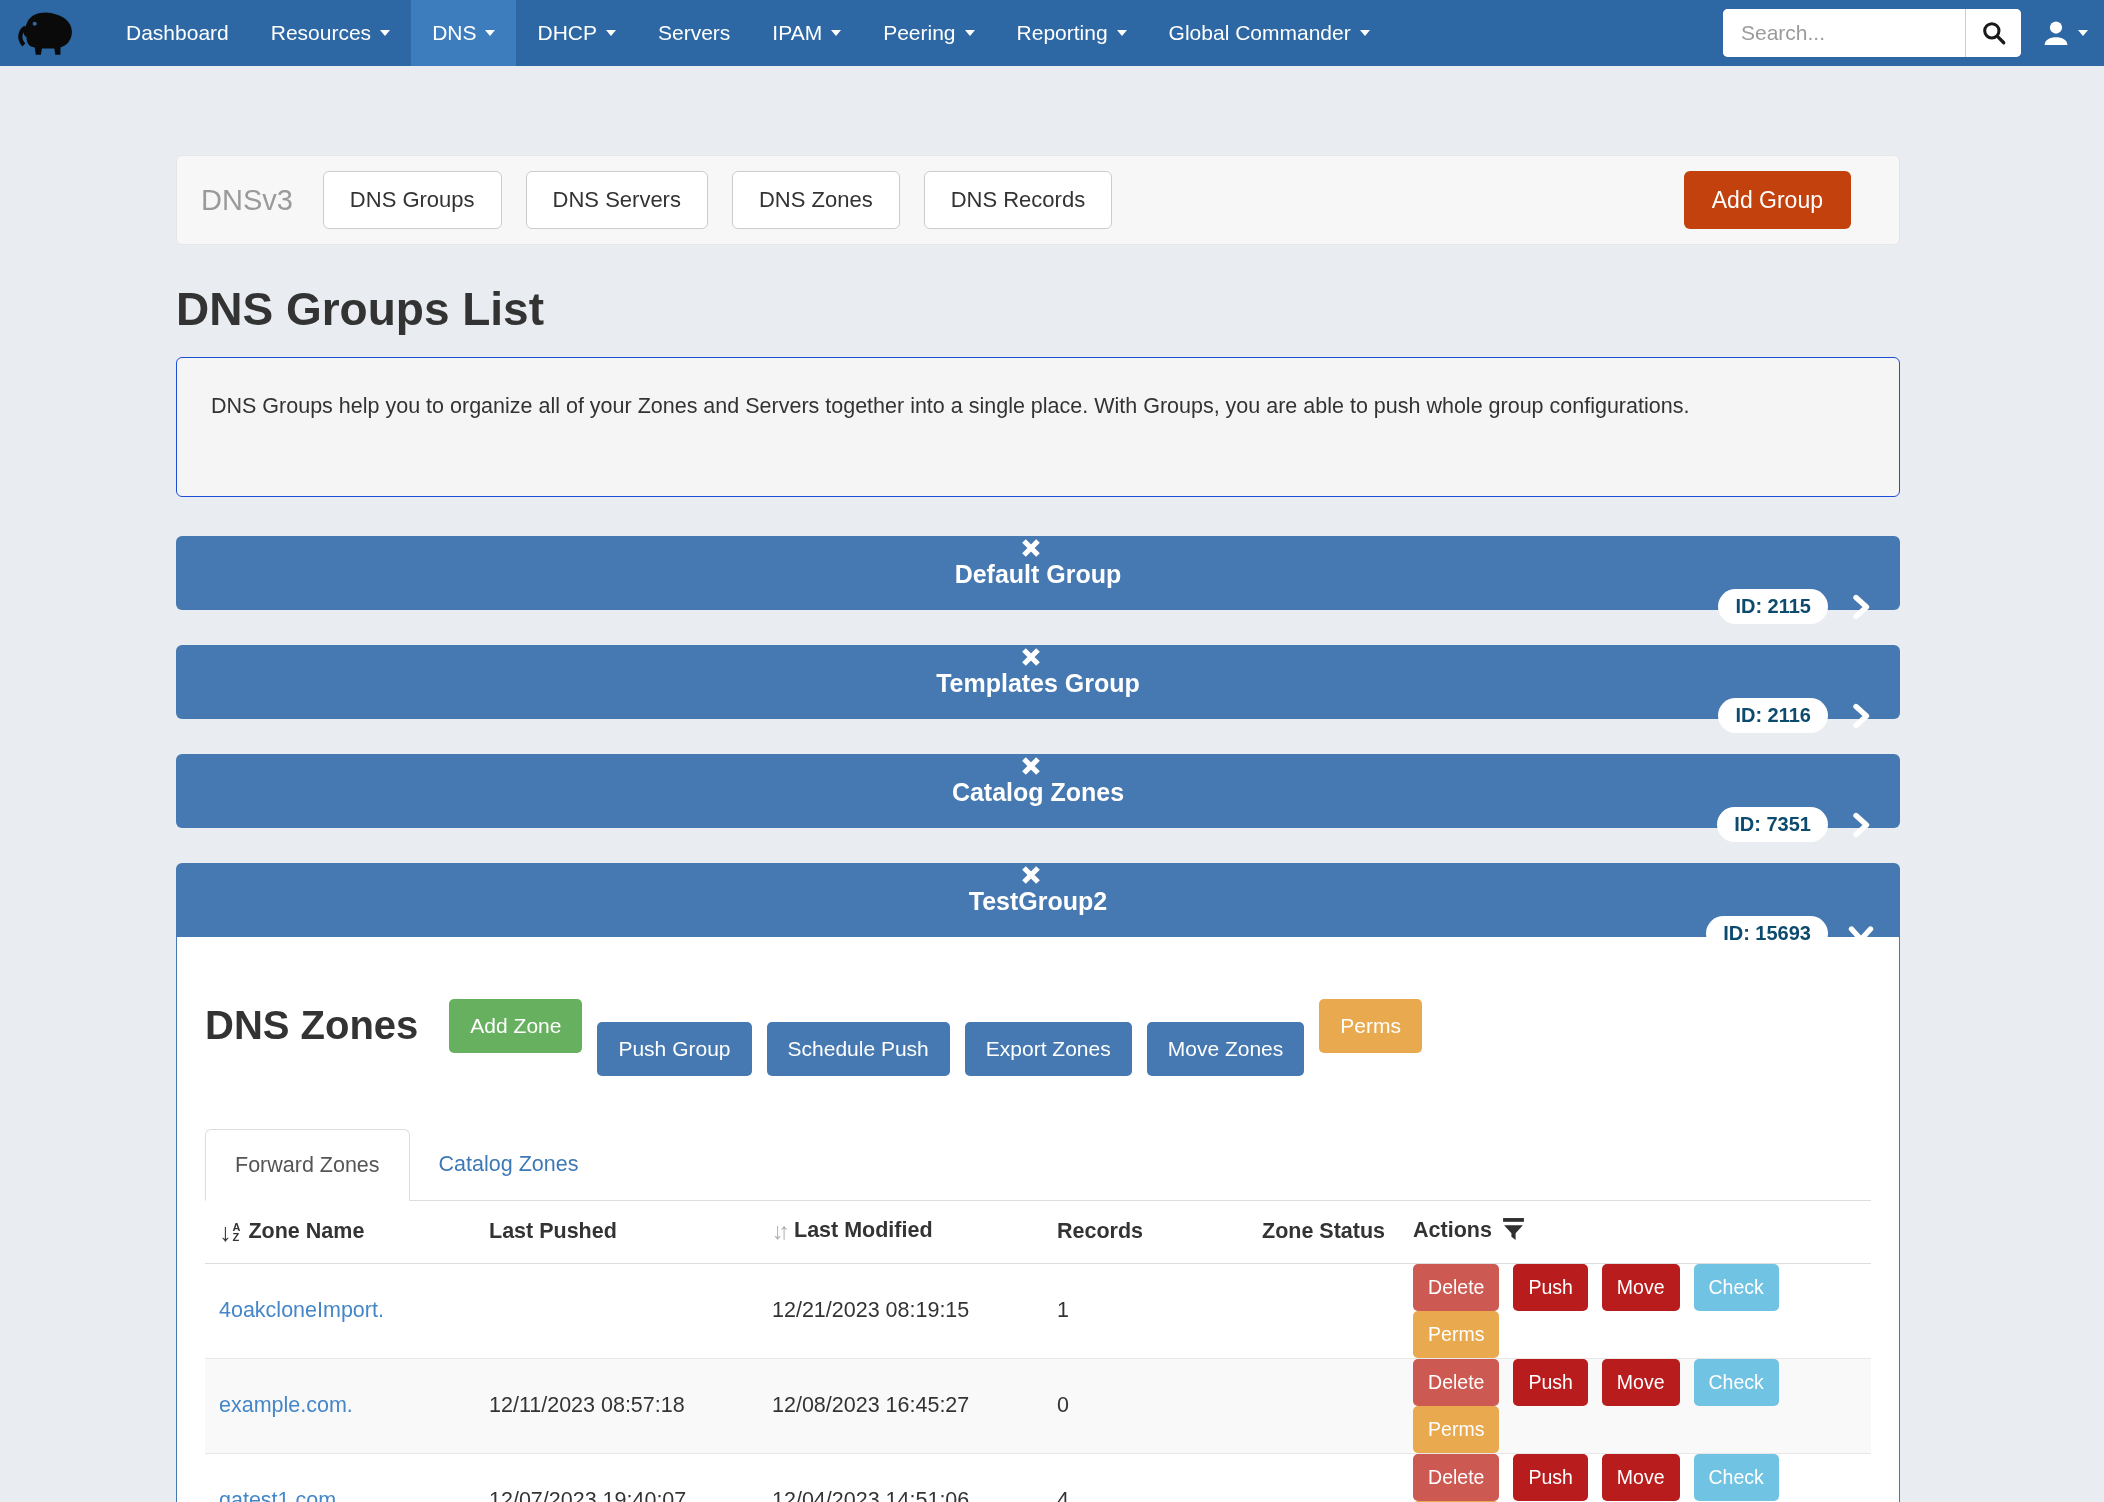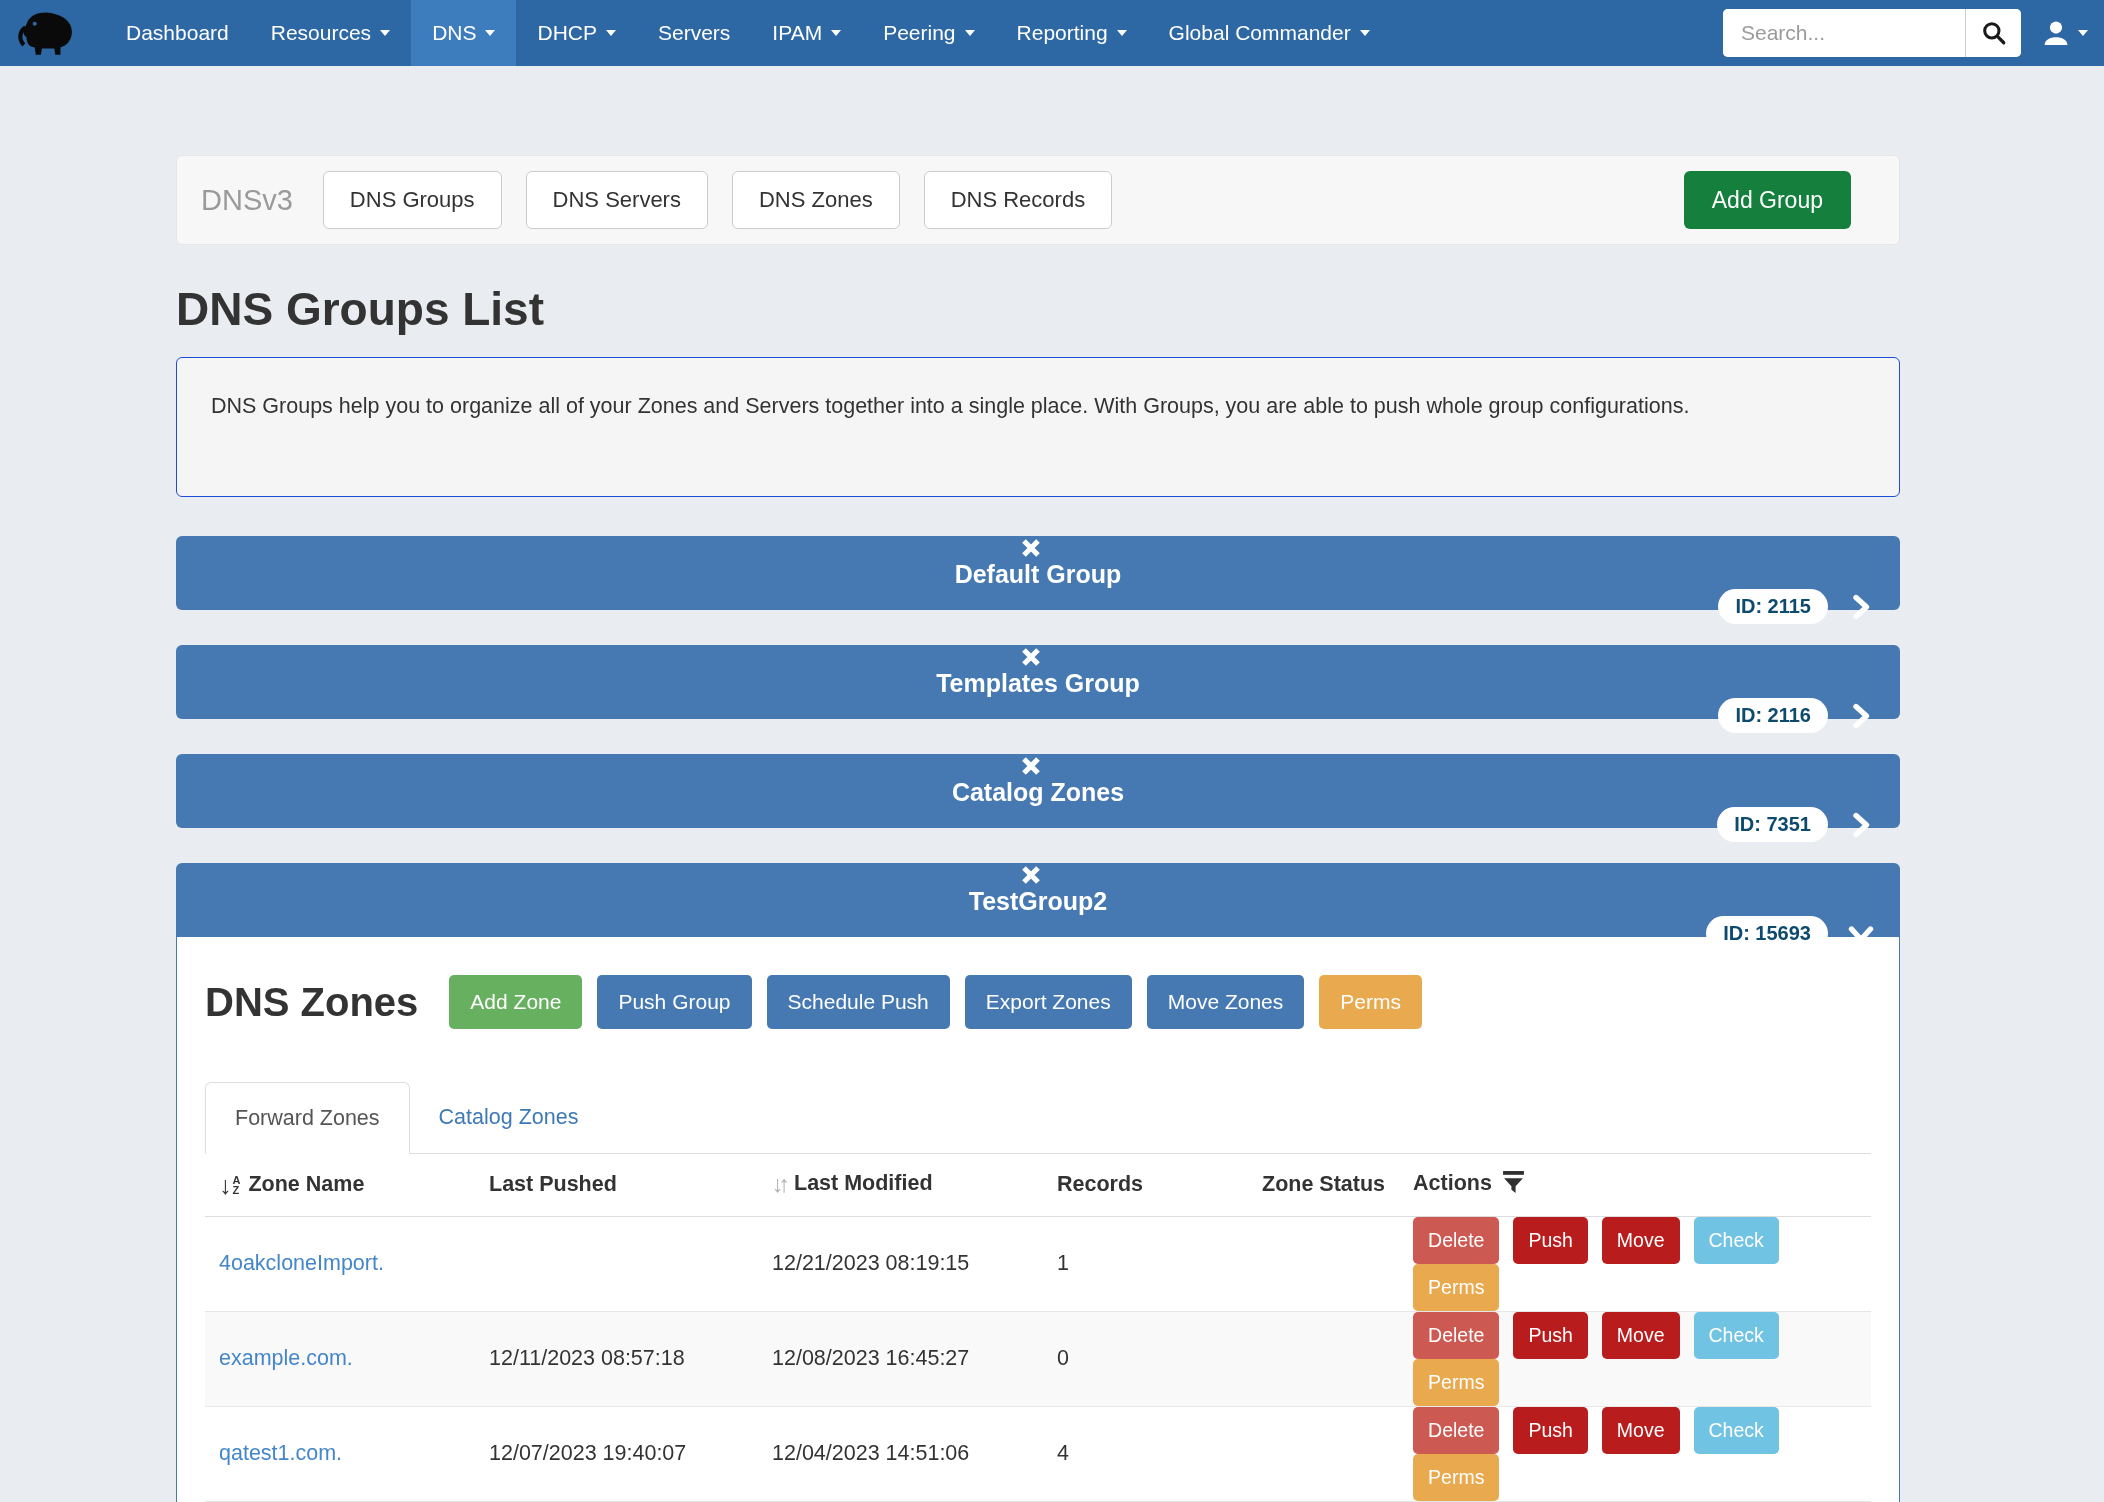--- a/index.html
+++ b/index.html
@@ -23,21 +23,21 @@
   .search-input::placeholder { color:#9b9b9b; }
   .search-btn { width:56px; border:none; background:#fff; border-left:1px solid #ccc; display:flex; align-items:center; justify-content:center; cursor:pointer; }
   .user-menu { display:flex; align-items:center; margin-left:22px; cursor:pointer; }
 
   
   .container { width:1724px; margin-left:176px; }
 
   .subnav { margin-top:89px; background:#f7f7f7; border:1px solid #e6e6e6; border-radius:6px; padding:0 24px; height:90px; display:flex; align-items:center; }
   .module-label { font-size:29px; color:#9a9a9a; margin-right:30px; }
   .subnav-btn { background:#fff; border:1px solid #ccc; border-radius:6px; padding:0 26px; height:58px; font-size:22px; color:#333; margin-right:24px; font-family:inherit; cursor:pointer; }
-  .btn-add-group { margin-left:auto; margin-right:24px; background:#15803d; color:#fff; border:none; border-radius:6px; height:58px; padding:0 28px; font-size:23px; font-family:inherit; cursor:pointer; }
+  .btn-add-group { margin-left:auto; margin-right:24px; background:#c2410c; color:#fff; border:none; border-radius:6px; height:58px; padding:0 28px; font-size:23px; font-family:inherit; cursor:pointer; }
 
   h1.page-title { font-size:46px; font-weight:700; color:#333; margin:38px 0 0 0; line-height:52px; }
 
   .info-box { margin-top:22px; background:#f5f5f5; border:1px solid #1d4ed8; border-radius:6px; padding:30px 34px; font-size:21.5px; line-height:36px; color:#333; min-height:140px; }
 
   
   .group-bar { margin-top:35px; height:74px; background:#4679b2; border-radius:6px; display:flex; align-items:center; padding:0 26px; color:#fff; cursor:pointer;flex-direction:column; }
   .group-bar.first { margin-top:39px; }
   .group-bar.expanded { border-radius:6px 6px 0 0; }
   .group-x { margin-right:14px; display:flex; cursor:pointer; }
@@ -45,21 +45,21 @@
   .group-right { margin-left:auto; display:flex; align-items:center; gap:20px; }
   .id-badge { background:#fff; color:#0c4a6e; font-size:20px; font-weight:700; border-radius:999px; padding:6px 17px; }
   .group-chevron { display:flex; cursor:pointer; }
 
   
   .group-panel { background:#fff; border:1px solid #4679b2; border-top:none; padding:38px 28px 60px; }
   .zones-header { display:flex; align-items:center; }
   h2.zones-title { font-size:40px; font-weight:700; margin:0 16px 0 0; color:#333; }
   .zbtn { height:54px; padding:4px 21px; border:none; border-radius:5px; color:#fff; font-size:21px; margin-left:15px; font-family:inherit; cursor:pointer; }
   .zbtn.green { background:#67b05f; }
-  .zbtn.blue { background:#4679b2; }
+  .zbtn.blue { background:#4679b2;margin-top:47px; }
   .zbtn.orange { background:#e9a94e; }
 
   .tabs { margin-top:52px; border-bottom:1px solid #ddd; display:flex; align-items:flex-end; }
   .tab { font-size:21.5px; padding:0 29px; height:72px; display:flex; align-items:center; white-space:nowrap; }
   .tab.active { background:#fff; border:1px solid #ddd; border-bottom:1px solid #fff; border-radius:6px 6px 0 0; color:#555; margin-bottom:-1px; cursor:default; }
   .tab.link { color:#3e79b6; cursor:pointer; }
 
   table.zones { width:100%; border-collapse:collapse; font-size:21.5px; }
   .zones th { text-align:left; font-weight:700; color:#333; padding:0 14px; height:62px; border-bottom:1px solid #ddd; white-space:nowrap; }
   .zones td { padding:0 14px; height:71px; border-bottom:1px solid #e7e7e7; vertical-align:middle; }

